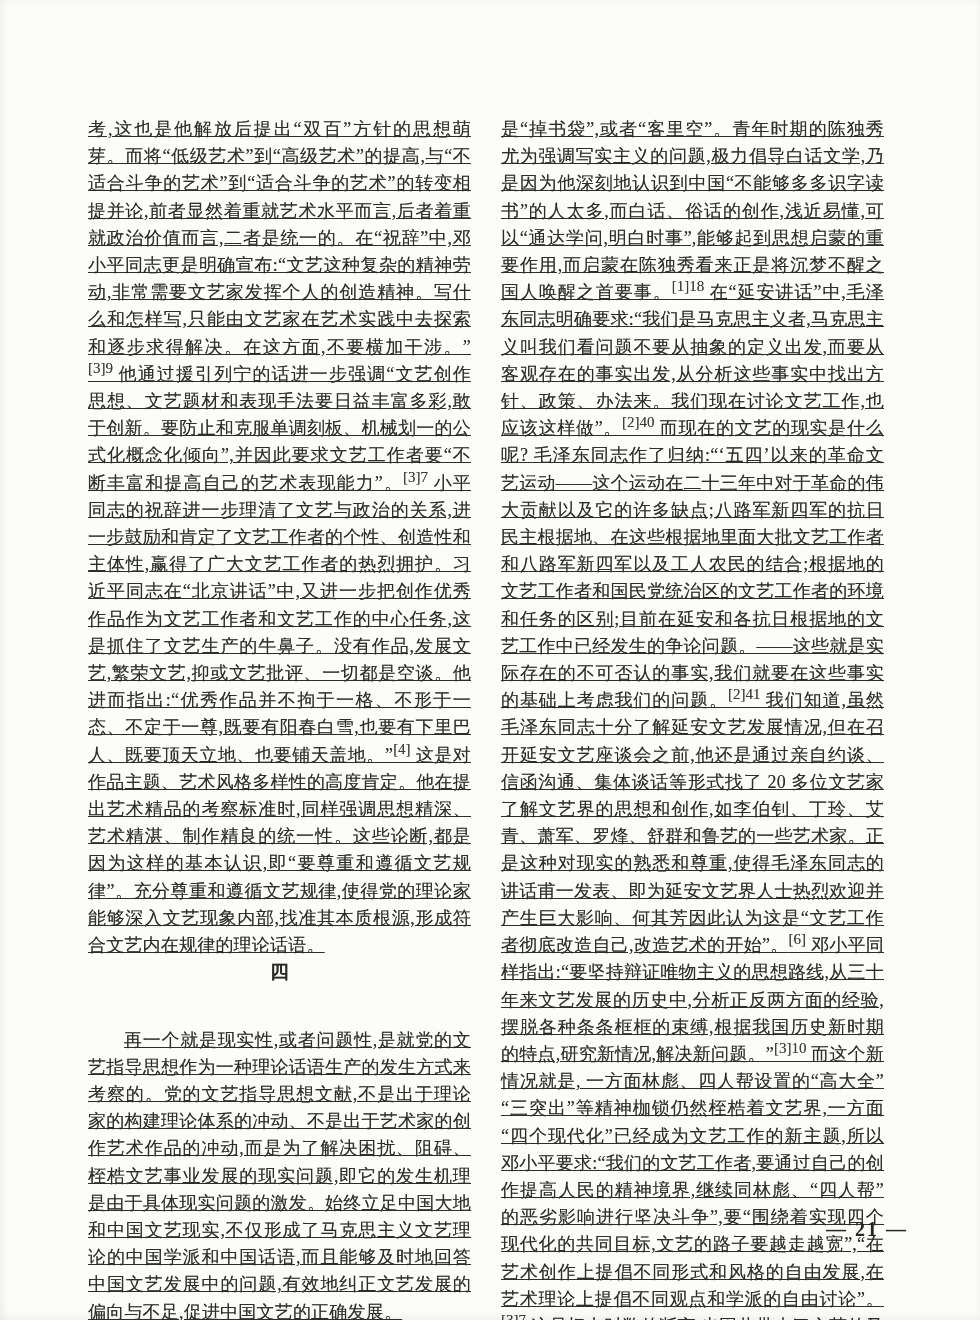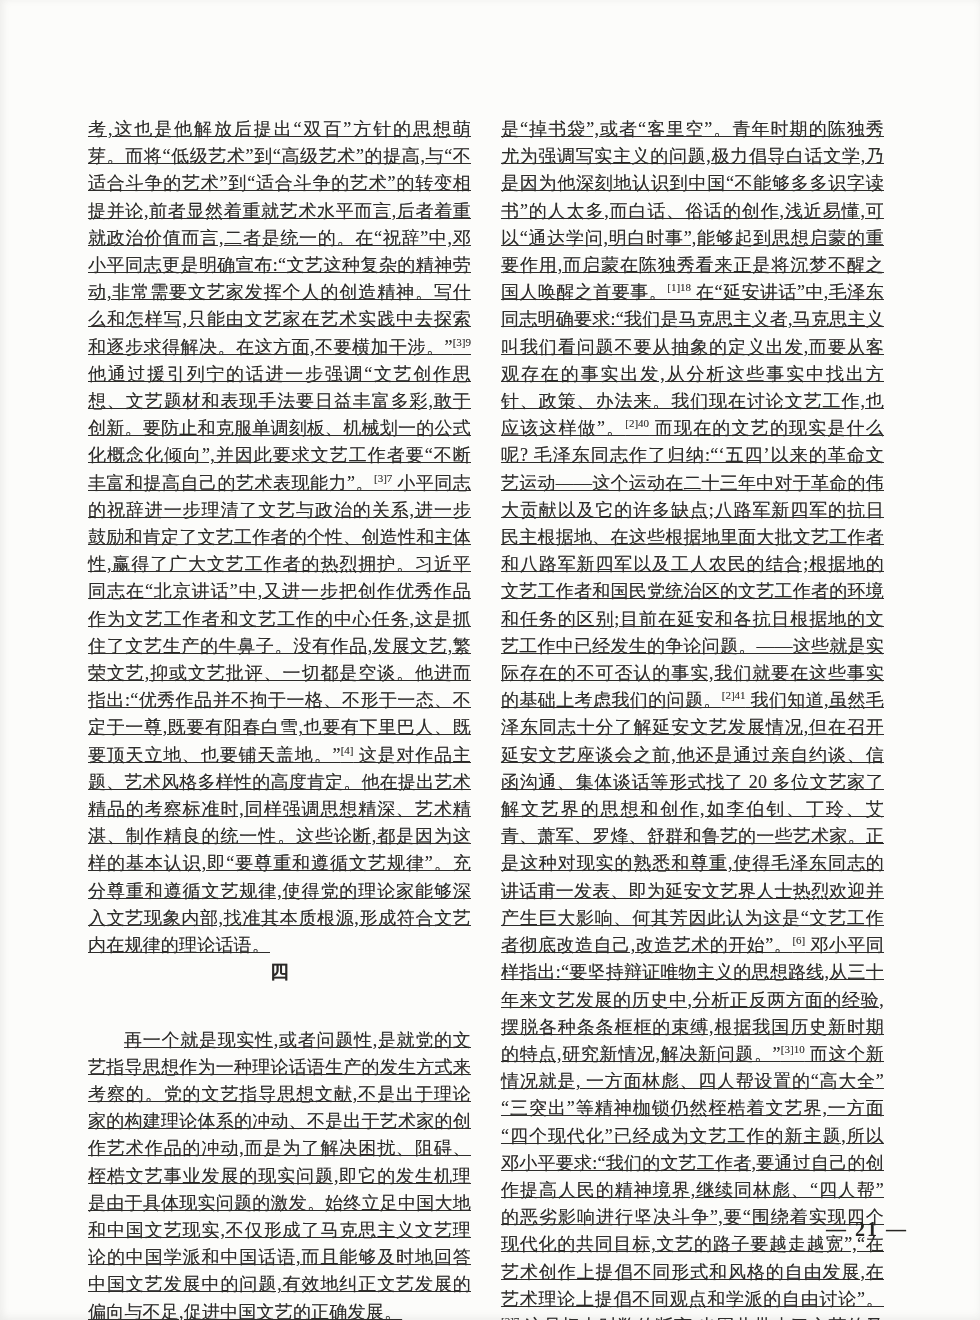--- a/index.html
+++ b/index.html
@@ -21,21 +21,21 @@
   }
   .col-left{left:88px;}
   .col-right{left:501px;}
   .col p{margin:0;padding:0;text-decoration:underline;}
   .col p.indent{text-indent:2em;margin-top:40px;}
   .section-heading{
     text-align:center;font-weight:700;font-size:18.5px;line-height:27.2px;
     color:#2a2927;
   }
   sup.ref{
-    font-size:11px;line-height:0;vertical-align:super;letter-spacing:0;
+    font-size:15px;line-height:0;vertical-align:super;letter-spacing:0;
     color:#3a3936;
   }
   .page-number{
     position:absolute;left:792px;top:1218px;width:150px;
     font-size:20px;font-weight:700;color:#262523;letter-spacing:2px;
     text-align:center;
   }
 </style>
 </head>
 <body>

